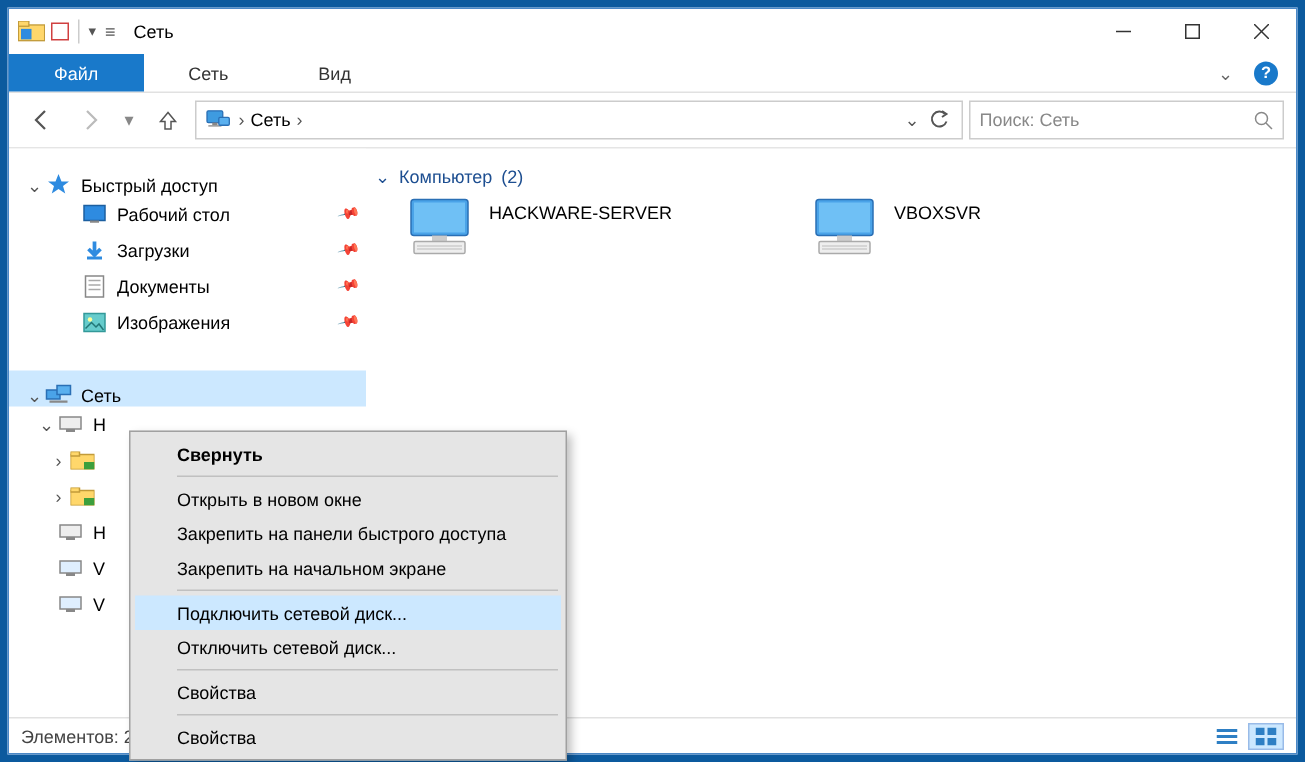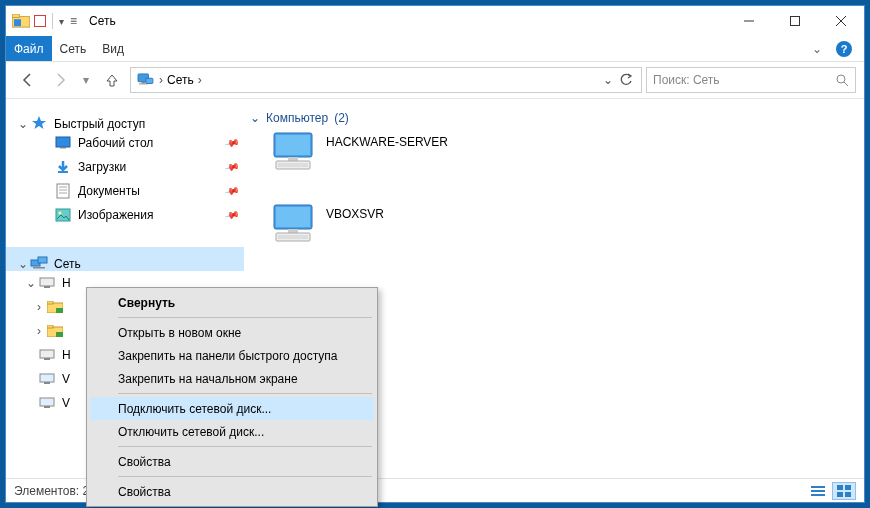--- a/index.html
+++ b/index.html
@@ -12,21 +12,21 @@
 .ti-explorer { width: 18px; height: 14px; }
 .ti-sq { width: 12px; height: 12px; border: 1px solid #d04040; }
 .ti-sep { width: 1px; height: 16px; background: #ccc; margin: 0 2px; }
 .ti-down { font-size: 10px; color: #555; }
 .ti-title { margin-left: 6px; color: #000; }
 .win-controls { margin-left: auto; display: flex; }
 .win-btn { width: 46px; height: 30px; display: flex; align-items: center; justify-content: center; color: #333; }
 
 
 .ribbon { height: 26px; display: flex; align-items: center; background: #fff; border-bottom: 1px solid #e1e1e1; position: relative; }
-.ribbon-tab { padding: 5px 8px; height: 100%; display: flex; align-items: center; }
+.ribbon-tab { padding: 5px 30px; height: 100%; display: flex; align-items: center; }
 .ribbon-tab.file { background: #1979ca; color: #fff; }
 .ribbon-tab.normal { color: #333; }
 .ribbon-right { margin-left: auto; display: flex; align-items: center; gap: 14px; padding-right: 12px; }
 .help-icon { width: 16px; height: 16px; border-radius: 50%; background: #1979ca; color: #fff; display: flex; align-items: center; justify-content: center; font-size: 11px; font-weight: bold; }
 
 
 .addressbar { height: 36px; display: flex; align-items: center; padding: 4px 8px; gap: 4px; background: #fff; }
 .nav-btn { width: 28px; height: 28px; display: flex; align-items: center; justify-content: center; color: #888; }
 .addr-box { flex: 1; height: 26px; border: 1px solid #ccc; display: flex; align-items: center; padding: 0 4px; gap: 4px; }
 .addr-icon { width: 20px; height: 14px; }
@@ -49,21 +49,21 @@
 .chev.open::before { content: "⌄"; }
 .chev.open { color: #555; }
 .tree-icon { width: 18px; height: 16px; margin-right: 6px; display: inline-flex; align-items: center; justify-content: center; }
 .pin { margin-left: auto; color: #888; font-size: 10px; transform: rotate(30deg); }
 .spacer { height: 10px; }
 
 
 .content { flex: 1; padding: 12px 6px; position: relative; }
 .group-header { display: flex; align-items: center; gap: 6px; color: #1e4f91; margin-bottom: 6px; margin-left: 0; }
 .group-header .ghchev { color: #1e4f91; }
-.items { display: flex; gap: 30px; padding-left: 18px; flex-direction: column; }
+.items { display: flex; gap: 30px; padding-left: 18px; }
 .item { display: flex; align-items: flex-start; gap: 8px; width: 240px; }
 .comp-icon { width: 50px; height: 42px; }
 .item-label { padding-top: 4px; color: #000; }
 
 
 .statusbar { height: 24px; border-top: 1px solid #e1e1e1; display: flex; align-items: center; padding: 0 8px; background: #fff; color: #444; }
 .status-right { margin-left: auto; display: flex; gap: 2px; }
 .view-btn { width: 24px; height: 18px; border: 1px solid transparent; display: flex; align-items: center; justify-content: center; }
 .view-btn.active { background: #cce8ff; border-color: #99bbe8; }
 

